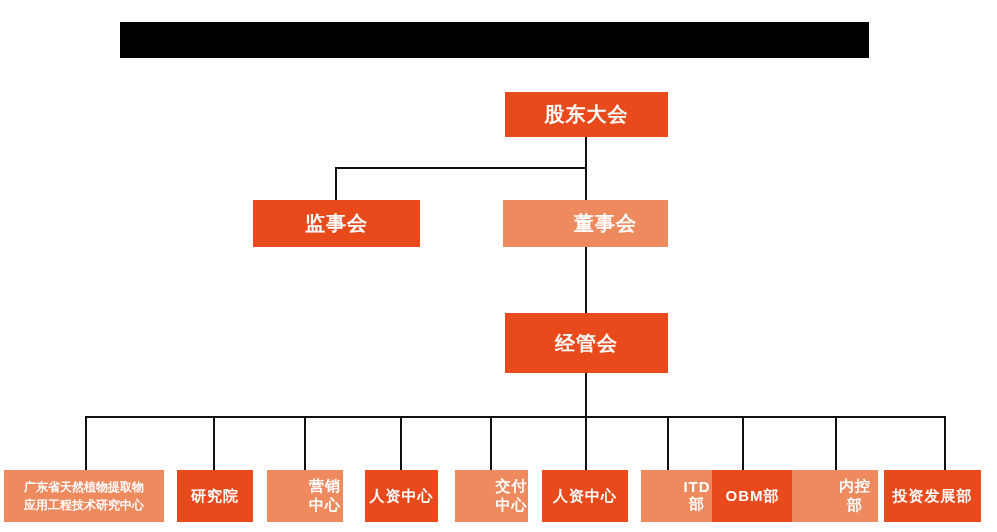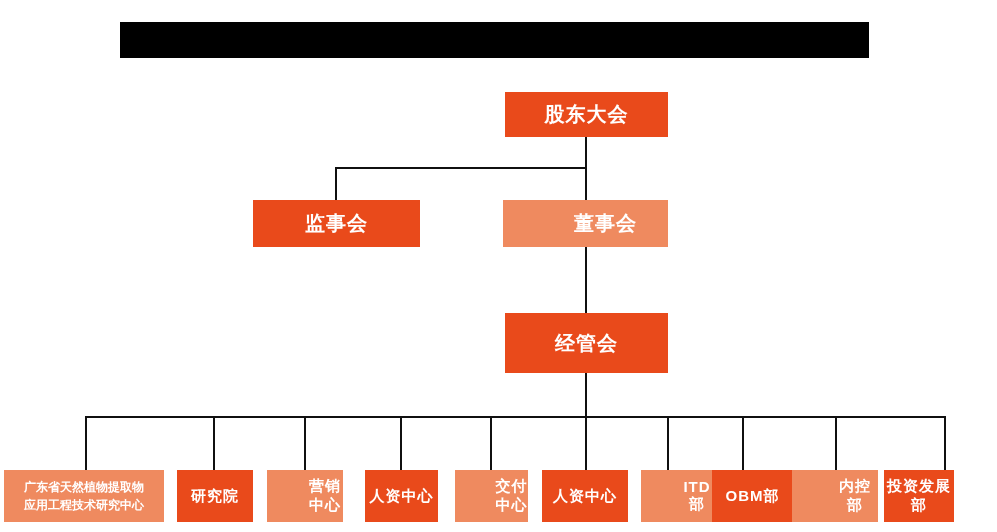--- a/index.html
+++ b/index.html
@@ -105,17 +105,17 @@
   </div>
   <div class="node secondary lvl-bottom" style="left:641px; top:470px; width:72px; height:52px;text-align:center;">
     <span>ITD部</span>
   </div>
   <div class="node primary lvl-bottom" style="left:712px; top:470px; width:81px; height:52px;">
     <span>OBM部</span>
   </div>
   <div class="node secondary lvl-bottom" style="left:792px; top:470px; width:86px; height:52px;">
     <span>内控部</span>
   </div>
-  <div class="node primary lvl-bottom" style="left:884px; top:470px; width:70px; height:52px;justify-content:flex-end;">
+  <div class="node primary lvl-bottom" style="left:884px; top:470px; width:97px; height:52px;">
     <span>投资发展部</span>
   </div>
 
 </div>
 
 </body></html>

